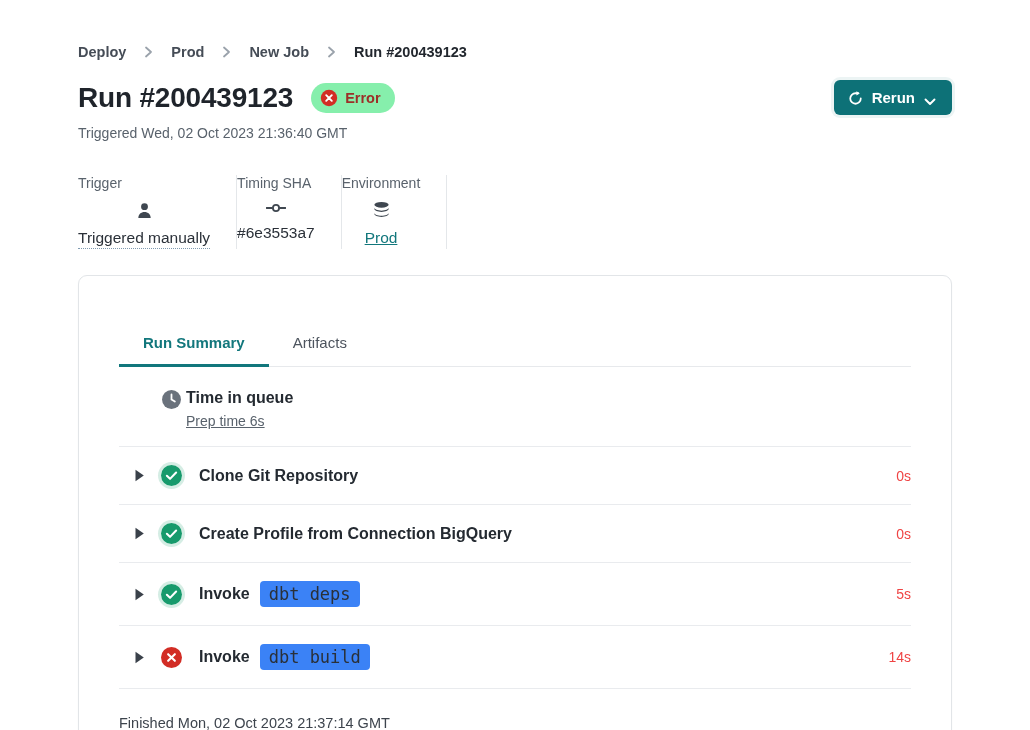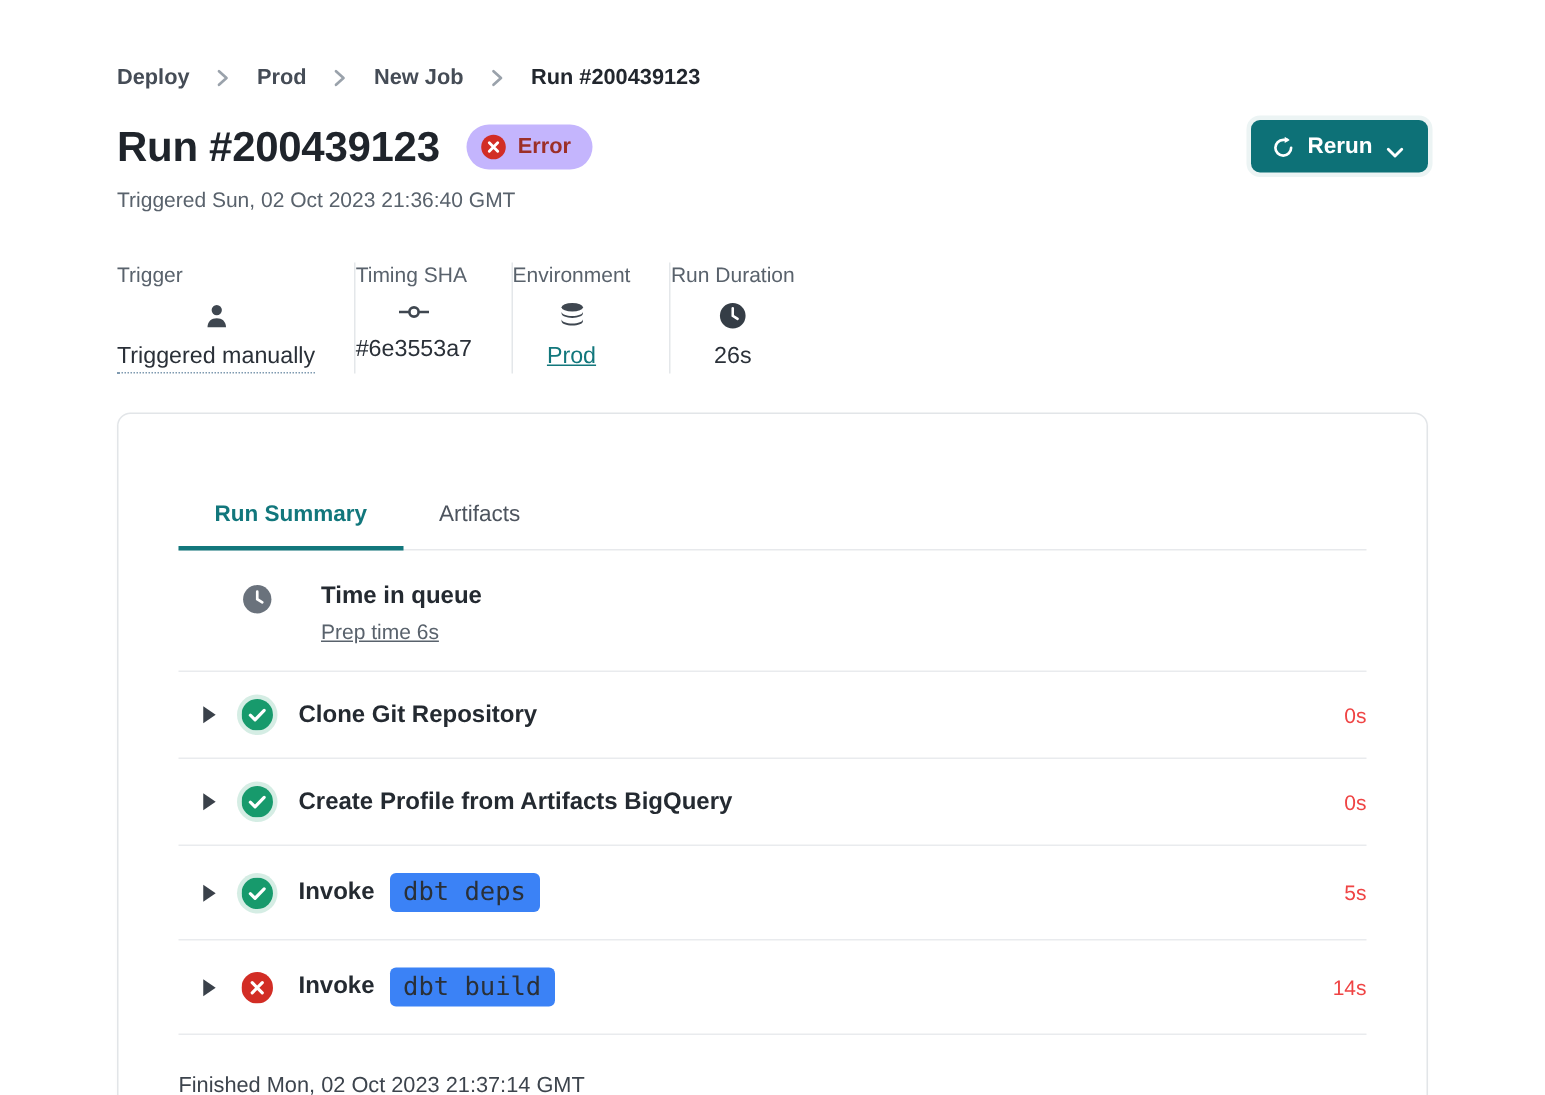--- a/index.html
+++ b/index.html
@@ -25,21 +25,21 @@
   .crumb-sep svg { display: block; }
 
   
   .title-row { margin-top: 20px; display: flex; align-items: center; }
   h1.page-title { font-size: 28px; font-weight: 700; color: #1f242b; letter-spacing: -0.2px; }
   .status-badge {
     margin-left: 18px;
     display: inline-flex;
     align-items: center;
     gap: 7px;
-    background: #c4b5fd;
+    background: #86efac;
     border-radius: 16px;
     padding: 6px 14px 6px 9px;
     font-size: 14.5px;
     font-weight: 600;
     color: #9c2f28;
   }
   .rerun-btn {
     margin-left: auto;
     display: inline-flex;
     align-items: flex-end;
@@ -105,21 +105,21 @@
   }
   .tab.active { color: #12777c; font-weight: 700; border-bottom-color: #12777c; }
 
   
   .queue-row {
     display: flex;
     align-items: flex-start;
     padding: 22px 0 16px 42px;
     border-bottom: 1px solid #e9ebee;
   }
-  .queue-text { margin-left: 32px; }
+  .queue-text { margin-left: 4px; }
   .queue-title { font-size: 16px; font-weight: 700; color: #242a31; }
   .queue-link {
     display: inline-block;
     margin-top: 6px;
     font-size: 14px;
     color: #59626c;
     text-decoration: underline;
     cursor: pointer;
   }
 
@@ -204,21 +204,21 @@
       <svg width="15" height="15" viewBox="0 0 16 16">
         <path d="M13.6 8 A5.6 5.6 0 1 1 8 2.4 L10.8 2.4" fill="none" stroke="#fff" stroke-width="1.9" stroke-linecap="round"></path>
         <path d="M9 0.2 L12.6 2.4 L9 4.7 Z" fill="#fff"></path>
       </svg>
       <span>Rerun</span>
       <svg width="12" height="8" viewBox="0 0 12 8">
         <path d="M1.5 1.5 L6 6 L10.5 1.5" fill="none" stroke="#fff" stroke-width="1.9" stroke-linecap="round" stroke-linejoin="round"></path>
       </svg>
     </button>
   </div>
-  <div class="triggered">Triggered Sun, 02 Oct 2023 21:36:40 GMT</div>
+  <div class="triggered">Triggered Wed, 02 Oct 2023 21:36:40 GMT</div>
 
   <div class="meta-row">
 
     <div class="meta-item">
       <div class="meta-label">Trigger</div>
       <div class="meta-value">
         <span class="ico">
           <svg width="19" height="19" viewBox="0 0 20 20">
             <circle cx="10" cy="6" r="3.6" fill="#3f4750"></circle>
             <path d="M3.5 18 c0-4 2.8-6.3 6.5-6.3 s6.5 2.3 6.5 6.3 Z" fill="#3f4750"></path>
@@ -252,32 +252,20 @@
             <ellipse cx="10" cy="4" rx="7.5" ry="3" fill="#3f4750"></ellipse>
             <path d="M2.5 7.2 c0 1.65 3.36 3 7.5 3 s7.5-1.35 7.5-3 v1.3 c0 1.65-3.36 3-7.5 3 s-7.5-1.35-7.5-3 Z" fill="#3f4750"></path>
             <path d="M2.5 12.5 c0 1.65 3.36 3 7.5 3 s7.5-1.35 7.5-3 v1.3 c0 1.65-3.36 3-7.5 3 s-7.5-1.35-7.5-3 Z" fill="#3f4750"></path>
           </svg>
         </span>
         <span class="env-link">Prod</span>
       </div>
     </div>
     <div class="meta-divider"></div>
 
-    <div class="meta-item">
-      <div class="meta-label">Run Duration</div>
-      <div class="meta-value">
-        <span class="ico">
-          <svg width="19" height="19" viewBox="0 0 20 20">
-            <circle cx="10" cy="10" r="9" fill="#353d46"></circle>
-            <path d="M10 4.8 V10 L13.4 12.2" fill="none" stroke="#fff" stroke-width="1.8" stroke-linecap="round"></path>
-          </svg>
-        </span>
-        <span>26s</span>
-      </div>
-    </div>
   </div>
 
   <section class="card">
 
     <div class="tabbar">
       <div class="tab active">Run Summary</div>
       <div class="tab">Artifacts</div>
     </div>
 
     <div class="queue-row">
@@ -318,21 +306,21 @@
             <path d="M1.5 0.8 L9.8 6.5 L1.5 12.2 Z" fill="currentColor"></path>
           </svg>
       </span>
       <span class="step-ico halo-success">
         <svg width="21" height="21" viewBox="0 0 20 20">
           <circle cx="10" cy="10" r="10" fill="#179a6c"></circle>
           <path d="M5.6 10.3 L8.6 13.2 L14.4 7.2" fill="none" stroke="#fff" stroke-width="2" stroke-linecap="round" stroke-linejoin="round"></path>
         </svg>
       </span>
       <span class="step-name">
-        <span>Create Profile from Artifacts BigQuery</span>
+        <span>Create Profile from Connection BigQuery</span>
 
       </span>
       <span class="step-duration">0s</span>
     </div>
 
     <div class="step-row">
       <span class="caret">
         <svg width="11" height="13" viewBox="0 0 11 13">
             <path d="M1.5 0.8 L9.8 6.5 L1.5 12.2 Z" fill="currentColor"></path>
           </svg>

